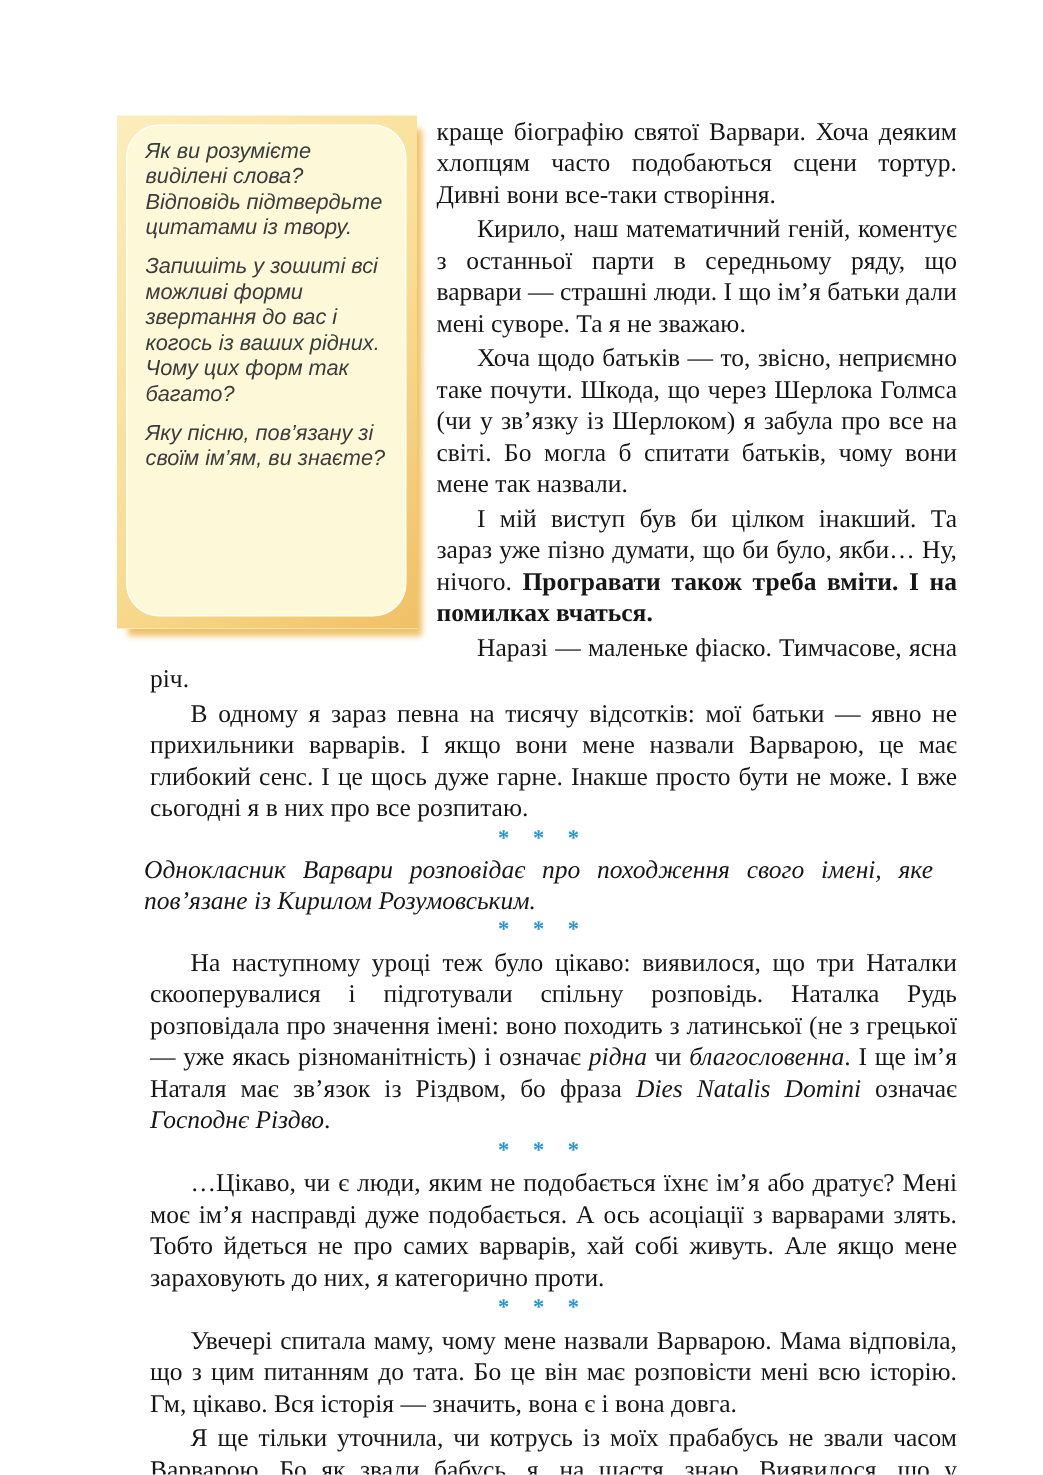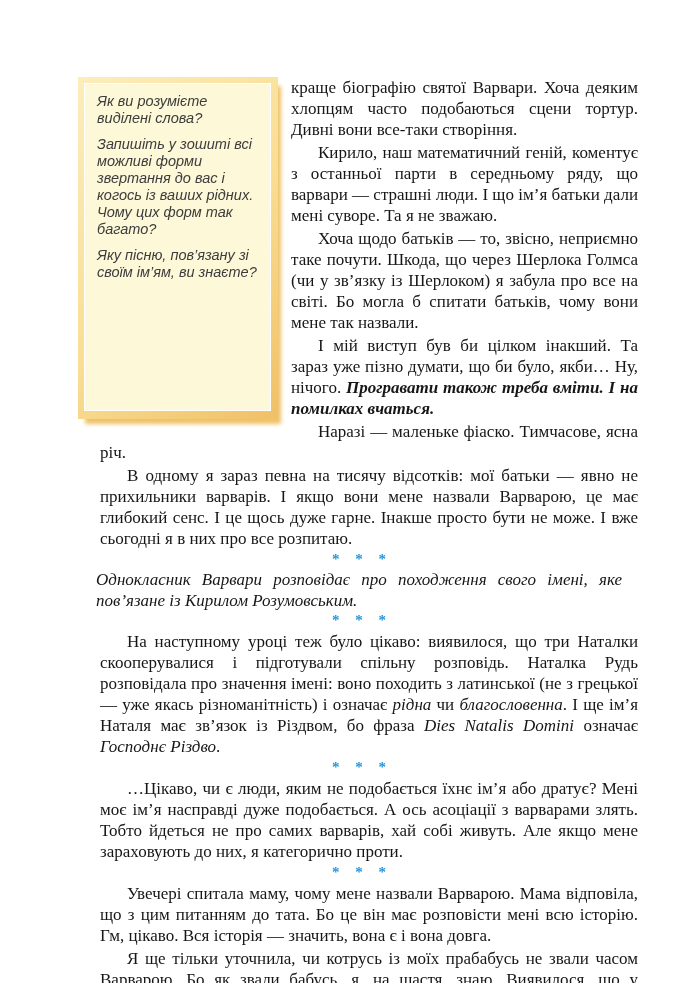--- a/index.html
+++ b/index.html
@@ -45,21 +45,21 @@
   .note-group:last-child { margin-bottom: 4px; }
   .note-p { margin: 0; }
   
   .body-text {
     font-size: 17px;
     line-height: 21px;
     text-align: justify;
   }
   p.para { margin: 2px; }
   p.para.indent { text-indent: 27px; padding-left: 20px; }
-  .bi { font-weight: bold; font-style: italic; }
+  .bi { font-weight: bold; }
   .it { font-style: italic; }
   .separator {
     clear: none;
     text-align: center;
     font-weight: bold;
     font-size: 15px;
     line-height: 17px;
     letter-spacing: 6px;
     padding-left: 6px; 
     margin: 1px 0;
@@ -77,23 +77,24 @@
     font-weight: bold;
     font-size: 17px;
     margin-top: 9px;
   }
 </style>
 </head>
 <body>
 
 <div class="page">
   <aside class="note" style="background: linear-gradient(135deg, rgb(252, 237, 187) 0%, rgb(249, 221, 146) 55%, rgb(240, 192, 102) 100%);">
-    <div class="note-inner" style="background: rgb(253, 248, 216);">
+    <div class="note-inner" style="background: rgb(253, 248, 216); border-radius: 22px;">
         <div class="note-group">
           <p class="note-p">Як ви розумієте виділені слова?</p>
+          <p class="note-p">Відповідь підтвердьте цитатами із твору.</p>
         </div>
         <div class="note-group">
           <p class="note-p">Запишіть у зошиті всі можливі форми звертання до вас і когось із ваших рідних. Чому цих форм так багато?</p>
         </div>
         <div class="note-group">
           <p class="note-p">Яку пісню, пов’язану зі своїм ім’ям, ви знаєте?</p>
         </div>
       </div>
   </aside>
   <div class="body-text">

